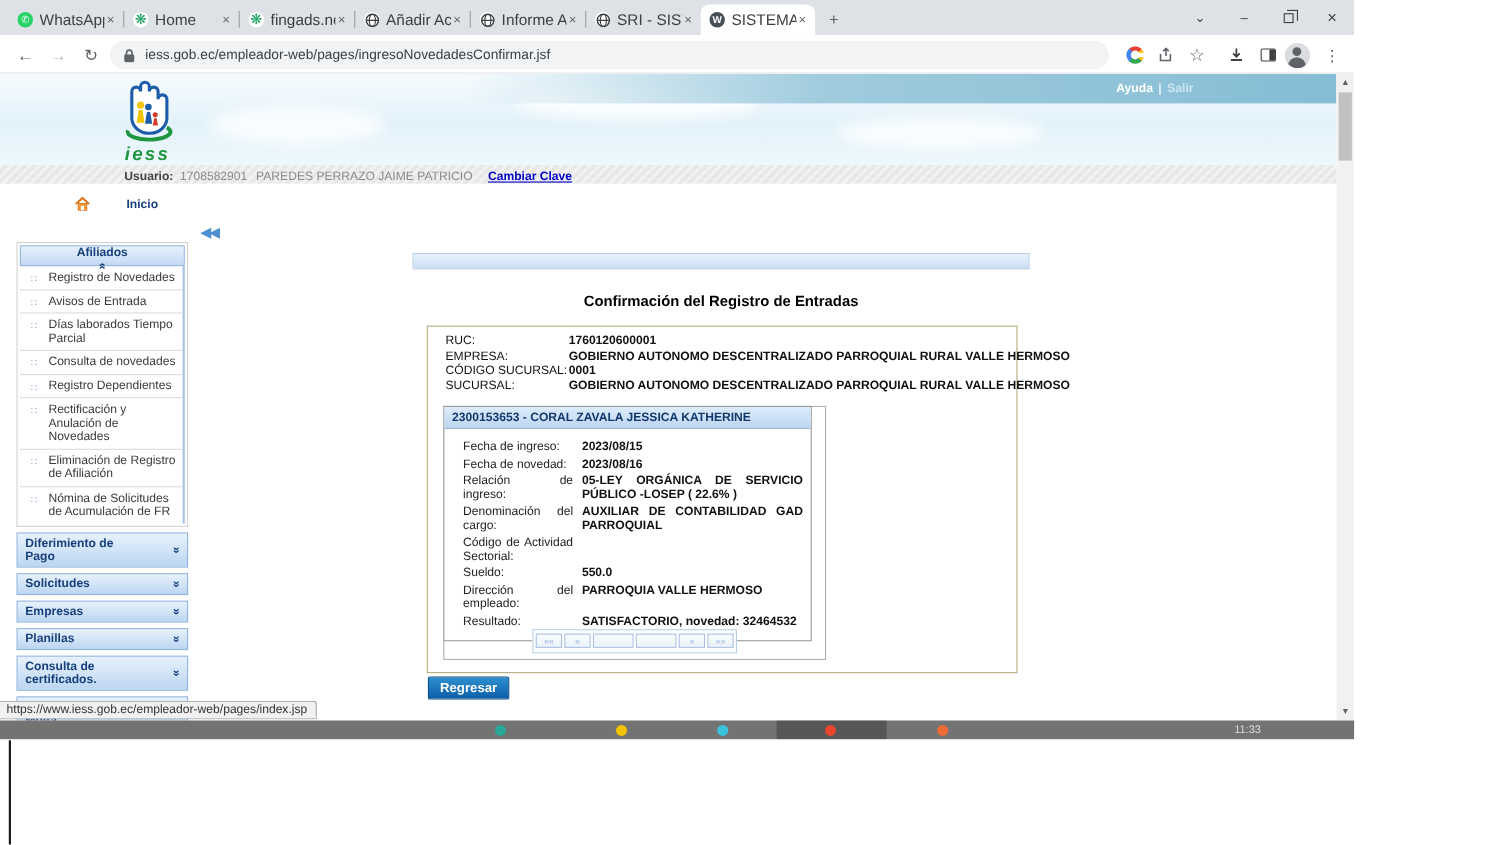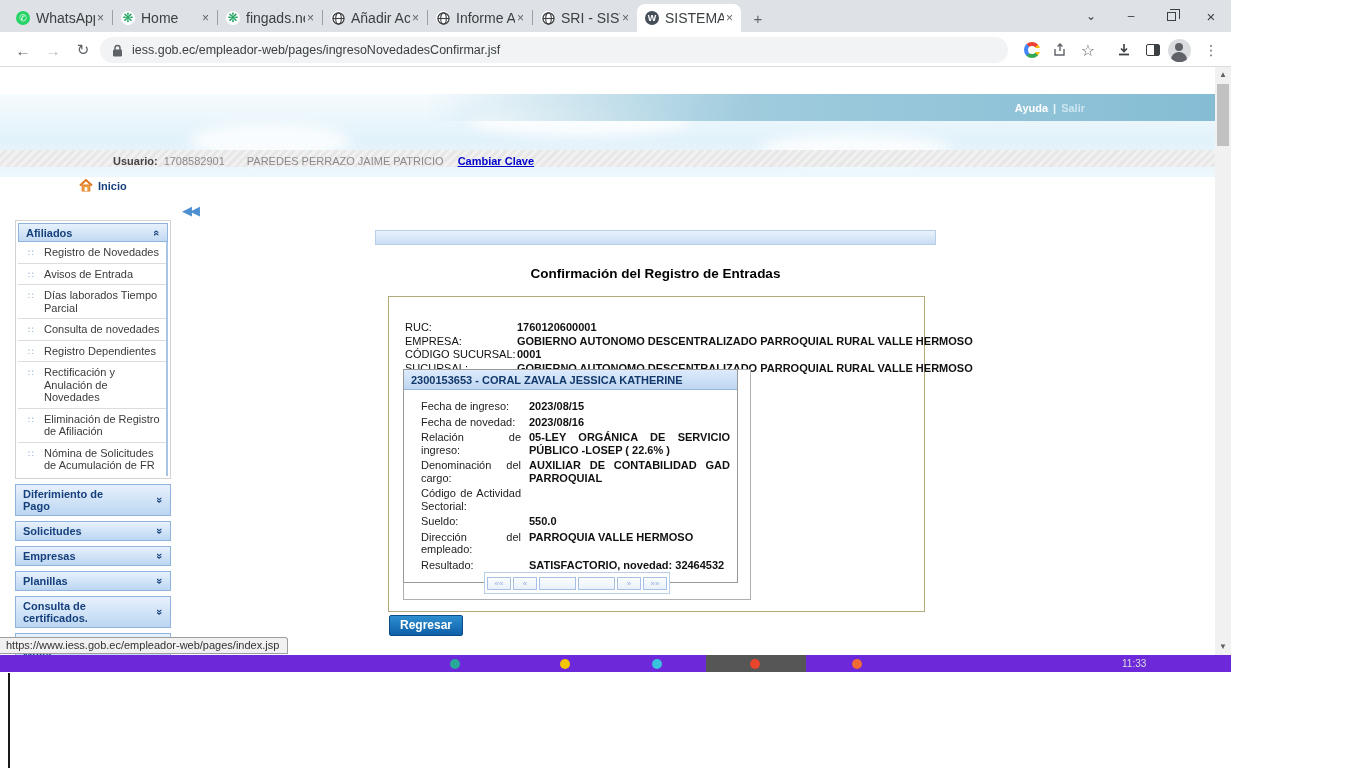--- a/index.html
+++ b/index.html
@@ -36,66 +36,66 @@
   .g-ico:before { content:""; position:absolute; left:4px; top:4px; width:8px; height:8px; background:#fff; border-radius:50%; }
   .g-ico:after { content:""; position:absolute; right:0px; top:6px; width:8px; height:4px; background:#fff; }
   .avatar-circle { width:23px; height:23px; border-radius:50%; background:#dadce0; position:relative; overflow:hidden; }
   .avatar-circle:before { content:""; position:absolute; left:7.5px; top:4px; width:8px; height:8px; border-radius:50%; background:#5f6368; }
   .avatar-circle:after { content:""; position:absolute; left:3.5px; top:13px; width:16px; height:10px; border-radius:8px 8px 0 0; background:#5f6368; }
   .panel-ico { width:14px; height:12px; border:1.5px solid #3c4043; border-radius:2px; position:relative; }
   .panel-ico:before { content:""; position:absolute; right:0; top:0; width:5px; height:100%; background:#3c4043; }
 
   
   .page { position:absolute; left:0; top:67px; width:1231px; height:588px; background:#fff; overflow:hidden; }
-  .sky { position:absolute; left:0; top:0; width:1215px; height:83px; background:linear-gradient(180deg,#f6fbfe 0%,#e2f2fa 55%,#eef8fc 100%); overflow:hidden;margin-top:27px; }
+  .sky { position:absolute; left:0; top:0; width:1215px; height:83px; background:linear-gradient(180deg,#f6fbfe 0%,#e2f2fa 55%,#eef8fc 100%); overflow:hidden; }
   .cloud { position:absolute; background:#fff; border-radius:50%; filter:blur(6px); opacity:.8; }
   .topbar { position:absolute; left:0; top:0; width:100%; height:27px; background:linear-gradient(to right, rgba(170,215,232,0) 35%, #9fcbdd 62%, #85bdd4 100%); }
   .topbar-links { position:absolute; right:130px; top:0; height:27px; display:flex; align-items:center; font-size:11px; font-weight:bold; }
   .lnk-ayuda { color:#ffffff; cursor:pointer; }
   .lnk-div { color:#e8f4f9; margin:0 5px; }
   .lnk-salir { color:#cde6f0; cursor:pointer; }
   .logo-wrap { position:absolute; left:104px; top:2px; width:60px; text-align:center; }
   .logo-text { font-size:17px; font-weight:bold; font-style:italic; color:#1e9640; letter-spacing:2px; margin-top:-6px; }
 
   .user-bar { position:absolute; left:0; top:83px; width:1215px; height:17px;
     background:repeating-linear-gradient(135deg,#f1f1f1 0 3px,#e7e7e7 3px 6px);
     display:flex; align-items:flex-end; font-size:11px; }
   .ub-label { font-weight:bold; color:#444; margin-left:113px; }
   .ub-id { color:#8a8a8a; margin-left:6px; }
-  .ub-name { color:#8a8a8a; margin-left:22px; }
+  .ub-name { color:#8a8a8a; margin-left:8px; }
   .ub-link { color:#0000cc; font-weight:bold; text-decoration:underline; margin-left:14px; cursor:pointer; }
 
-  .inicio { position:absolute; left:79px; top:112px; display:flex; align-items:center; cursor:pointer; }
+  .inicio { position:absolute; left:68px; top:112px; display:flex; align-items:center; cursor:pointer;gap:28px; }
   .inicio-label { font-size:11px; font-weight:bold; color:#16407c; margin-left:5px; }
 
   .collapse-ctl { position:absolute; left:182px; top:136px; font-size:13px; color:#4d8fd1; letter-spacing:-2px; cursor:pointer; }
 
   
   .sidebar { position:absolute; left:15px; top:153px; width:156px; }
   .menu-shell { border:1px solid #d2d2d2; background:#fff; padding:2px; }
   .sec-head { height:19px; background:linear-gradient(180deg,#e7f1fc 0%,#c2d9f2 100%); border:1px solid #8fb4dd;
-    display:flex; align-items:center; justify-content:space-between; padding:0 7px; cursor:pointer; }
+    display:flex; align-items:center; justify-content:space-between; padding:0 7px; cursor:pointer;flex-direction:column; }
   .sec-head .sec-label { font-size:11px; font-weight:bold; color:#16407c; }
   .chev { font-size:11px; font-weight:bold; color:#16407c; display:inline-block; }
   .chev-up { transform:rotate(90deg); }
   .chev-down { transform:rotate(90deg); }
   .menu-items { border-right:2px solid #a9c4e4; }
   .menu-item { position:relative; padding:4px 4px 4px 26px; font-size:11px; color:#3a3a3a; line-height:12.5px; border-bottom:1px solid #dcdcdc; cursor:pointer; }
   .menu-item:last-child { border-bottom:none; }
   .bullet { position:absolute; left:10px; top:5px; color:#8fabd3; font-size:9px; }
   .sec-bar { margin-top:5px; background:linear-gradient(180deg,#e7f1fc 0%,#bcd6f2 100%); border:1px solid #8fb4dd;
     display:flex; align-items:center; justify-content:space-between; padding:3px 7px; min-height:18px; cursor:pointer;gap:32px; }
   .sec-bar .sec-label { font-size:11px; font-weight:bold; color:#16407c; line-height:12px; }
 
   
   .main { position:absolute; left:375px; top:163px; width:561px; height:420px; }
   .main-strip { height:15px; background:linear-gradient(180deg,#e9f2fc 0%,#c9ddf4 100%); border:1px solid #b9cfe8; }
   .main-title { position:absolute; top:36px; left:0; width:100%; text-align:center; font-size:13.5px; font-weight:bold; color:#000; }
   .tan-box { position:absolute; left:13px; top:66px; width:537px; height:316px; border:1px solid #b3ab7e; background:#fff; }
-  .company-rows { position:absolute; left:16px; top:24px; width:512px; }
+  .company-rows { position:absolute; left:16px; top:7px; width:512px; }
   .c-row { display:flex; font-size:11px; line-height:13.5px; color:#111; }
   .c-label { width:112px; flex:none; }
   .c-value { font-weight:bold; white-space:nowrap; }
 
   .emp-container { position:absolute; left:14px; top:72px; width:348px; height:231px; border:1px solid #b0b0b0; background:#fff; }
   .emp-panel { position:absolute; left:-1px; top:-1px; width:335px; border:1px solid #999; background:#fff; }
   .emp-head { height:20px; background:linear-gradient(180deg,#ddebfb 0%,#bdd6f1 100%); border-bottom:1px solid #9ab4d4;
     display:flex; align-items:center; padding:0 7px; font-size:11px; font-weight:bold; color:#12386b; }
   .emp-body { padding:10px 7px 8px 7px; }
   .e-row { display:flex; margin-bottom:3px;padding-left:10px; }
@@ -111,21 +111,21 @@
 
   
   .status-tip { position:absolute; left:0; top:570px; height:17px; background:#f1f1f1; border:1px solid #9e9e9e; border-left:none;
     font-size:11px; color:#333; padding:1px 8px 0 6px; border-radius:0 3px 0 0; white-space:nowrap; }
   .scrollbar { position:absolute; left:1215px; top:0; width:16px; height:588px; background:#f1f1f1; }
   .sb-btn { position:absolute; left:0; width:16px; height:16px; color:#606060; font-size:8px; text-align:center; line-height:16px; cursor:pointer; }
   .sb-up { top:0; } .sb-down { bottom:0; }
   .sb-thumb { position:absolute; left:2px; top:17px; width:12px; height:62px; background:#c1c1c1; cursor:pointer; }
 
   
-  .taskbar { position:absolute; left:0; top:655px; width:1231px; height:17px; background:#6d28d9; overflow:hidden; }
+  .taskbar { position:absolute; left:0; top:655px; width:1231px; height:17px; background:#737373; overflow:hidden; }
   .tb-dot { position:absolute; top:4px; width:10px; height:10px; border-radius:50%; }
   .tb-slot { position:absolute; left:706px; top:0; width:100px; height:17px; background:#565656; }
   .tb-clock { position:absolute; left:1122px; top:3px; color:#ddd; font-size:10px; }
 
   .artifact-line { position:absolute; left:8px; top:673px; width:2px; height:95px; background:#1a1a1a; }
 </style>
 </head>
 <body>
 
 <div class="canvas">
@@ -244,20 +244,33 @@
     <div class="sky">
       <div class="cloud" style="left:190px;top:30px;width:160px;height:34px"></div>
       <div class="cloud" style="left:470px;top:12px;width:220px;height:30px"></div>
       <div class="cloud" style="left:760px;top:40px;width:190px;height:28px"></div>
       <div class="topbar">
         <div class="topbar-links">
           <span class="lnk-ayuda">Ayuda</span>
           <span class="lnk-div">|</span>
           <span class="lnk-salir">Salir</span>
         </div>
+      </div>
+      <div class="logo-wrap">
+        <svg width="54" height="62" viewBox="0 0 60 70">
+          <path d="M14 42 V16 a4.5 4.5 0 0 1 9 0 v-5 a4.5 4.5 0 0 1 9 0 v5 a4.5 4.5 0 0 1 9 0 v8 a4.5 4.5 0 0 1 9 0 v18 a17 15 0 0 1 -36 2 z" fill="#ffffff" stroke="#1d5caa" stroke-width="3.2"></path>
+          <circle cx="23" cy="30" r="3.6" fill="#f2c500"></circle>
+                <path d="M19 48 l2 -13 h4 l2 13 z" fill="#f2c500"></path>
+          <circle cx="31" cy="32" r="3.4" fill="#1d5caa"></circle>
+                <path d="M27.5 49 l2 -12 h3.4 l2 12 z" fill="#1d5caa"></path>
+          <circle cx="38" cy="40" r="2.6" fill="#d43c2a"></circle>
+                <path d="M35.5 51 l1.4 -7.5 h2.6 l1.4 7.5 z" fill="#d43c2a"></path>
+          <path d="M10 56 a22 8 0 1 0 40 -3" fill="none" stroke="#1e9640" stroke-width="4"></path>
+        </svg>
+        <div class="logo-text">iess</div>
       </div>
     </div>
 
     <div class="user-bar">
       <span class="ub-label">Usuario:</span>
       <span class="ub-id">1708582901</span>
       <span class="ub-name">PAREDES PERRAZO JAIME PATRICIO</span>
       <span class="ub-link">Cambiar Clave</span>
     </div>
 

